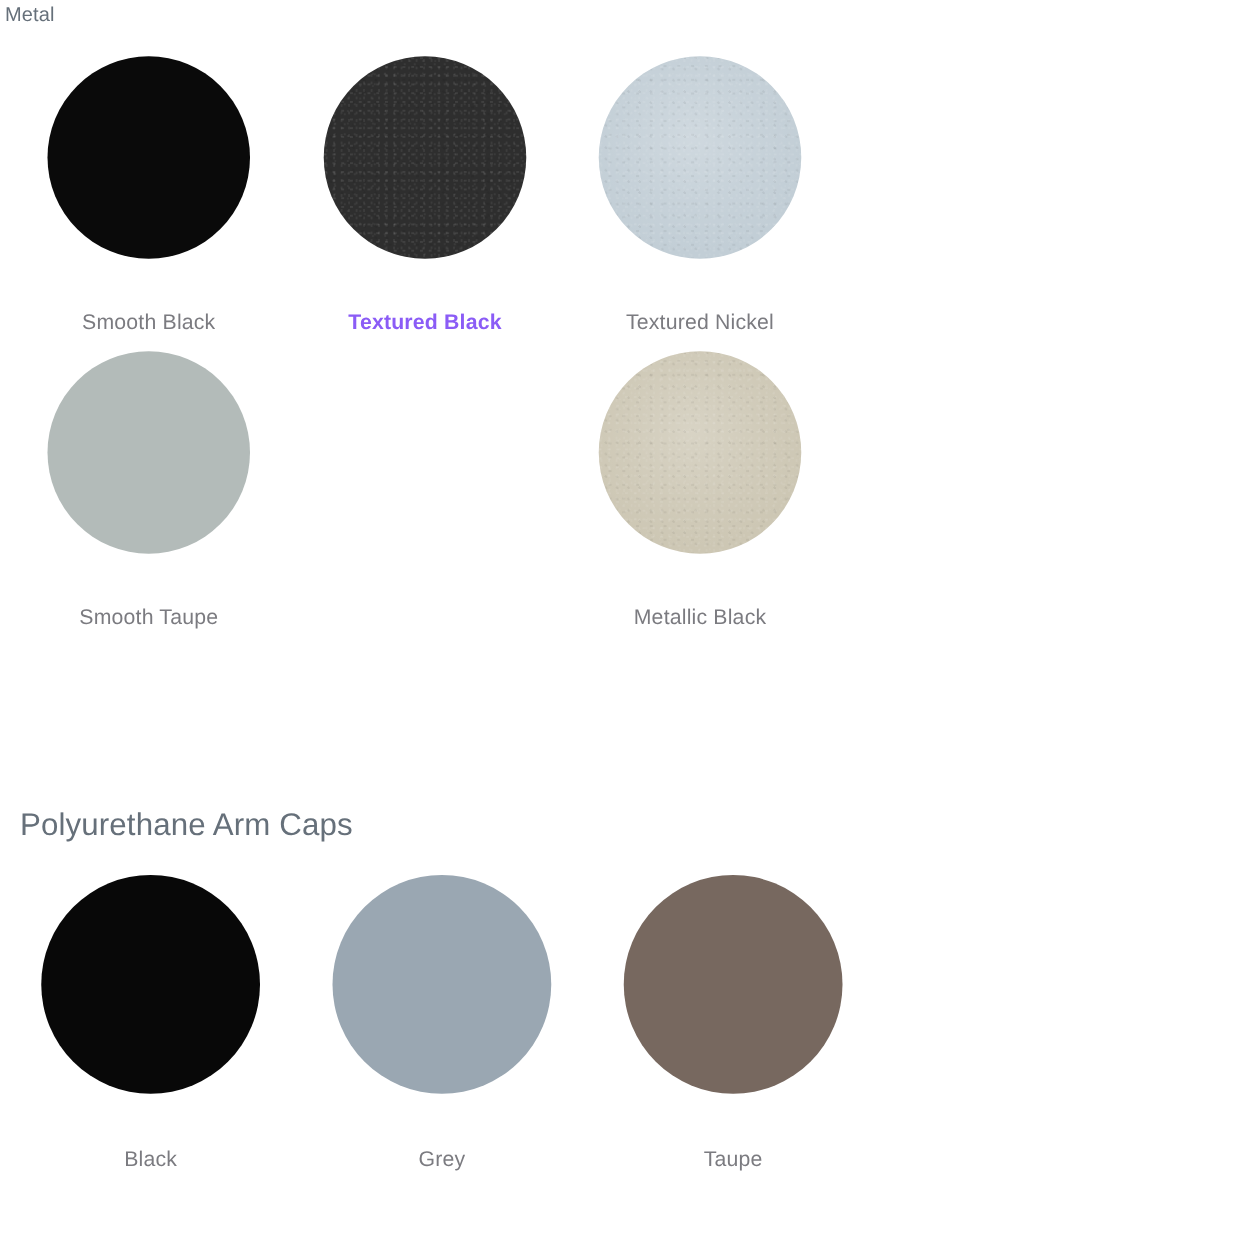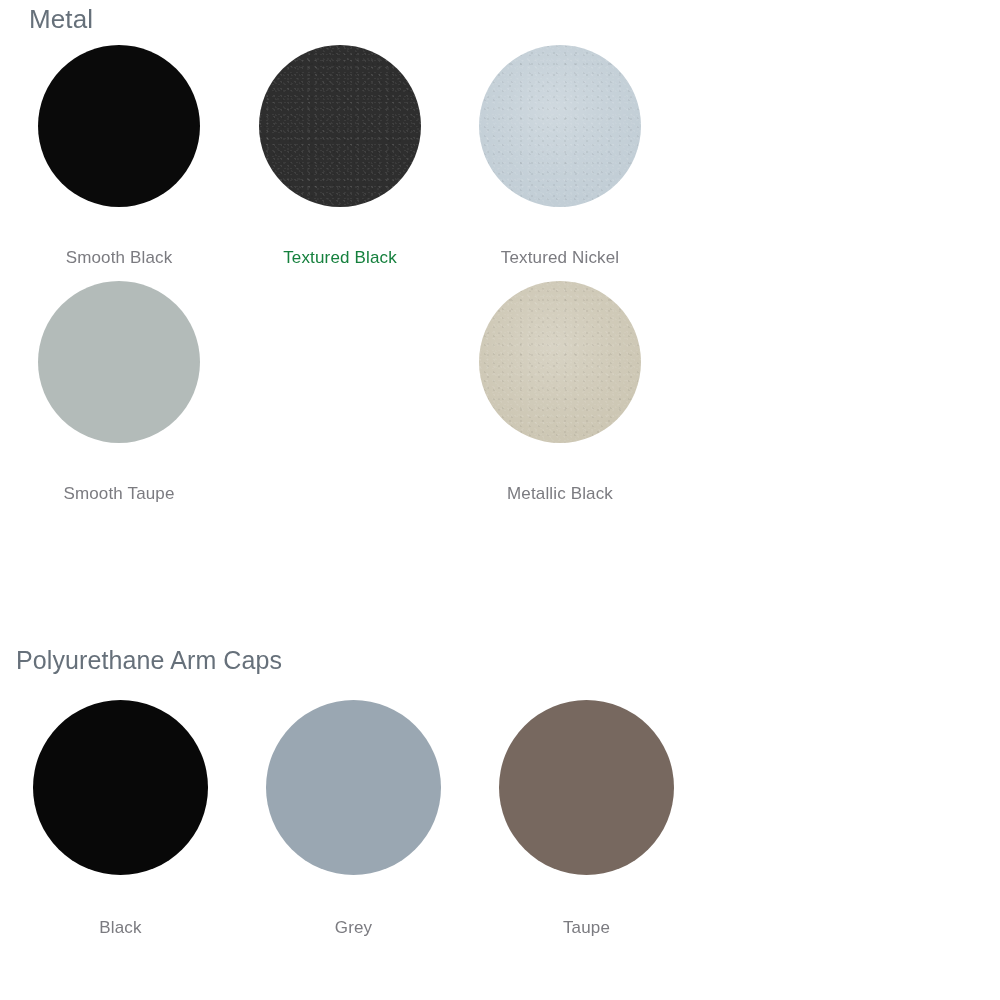--- a/index.html
+++ b/index.html
@@ -23,23 +23,23 @@
 
   
   .section-heading {
     position: absolute;
     color: #66707a;
     font-weight: 400;
     white-space: nowrap;
     letter-spacing: 0.1px;
   }
   .heading-metal {
-    left: 29px;
+    left: 4px;
     top: 4px;
-    font-size: 26px;
+    font-size: 16px;
   }
   .heading-arm-caps {
     left: 16px;
     top: 646px;
     font-size: 25px;
   }
 
   
   .swatch-grid {
     position: absolute;
@@ -143,21 +143,21 @@
 
     <div class="swatch-row">
 
       <div class="swatch" style="left:38px;">
         <div class="swatch-disc metal-disc" style="background-color:#0a0a0a;"></div>
         <div class="swatch-label" style="color: rgb(123, 123, 128);">Smooth Black</div>
       </div>
 
       <div class="swatch" style="left:259px;">
         <div class="swatch-disc metal-disc grain" style="background-color:#2e2e2e;"></div>
-        <div class="swatch-label" style="color: #15803d;">Textured Black</div>
+        <div class="swatch-label" style="color: #8b5cf6; font-weight: bold;">Textured Black</div>
       </div>
 
       <div class="swatch" style="left:479px;">
         <div class="swatch-disc metal-disc grain sheen" style="background-color:#c2ced6;"></div>
         <div class="swatch-label" style="color: rgb(123, 123, 128);">Textured Nickel</div>
       </div>
 
     </div>
 
     <div class="swatch-row">

